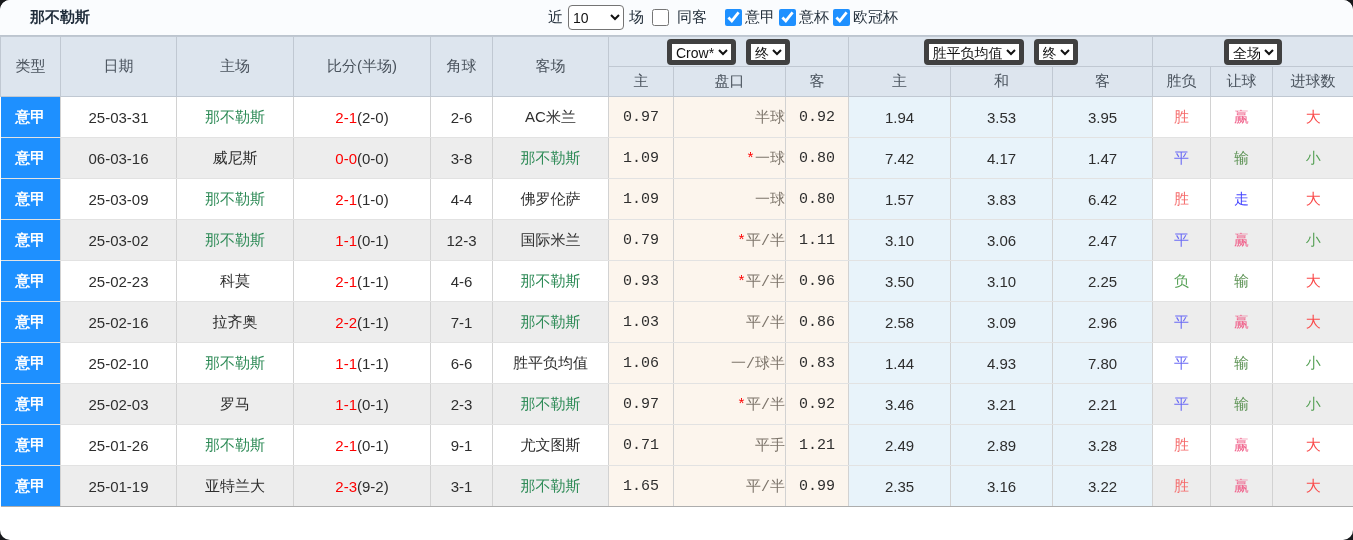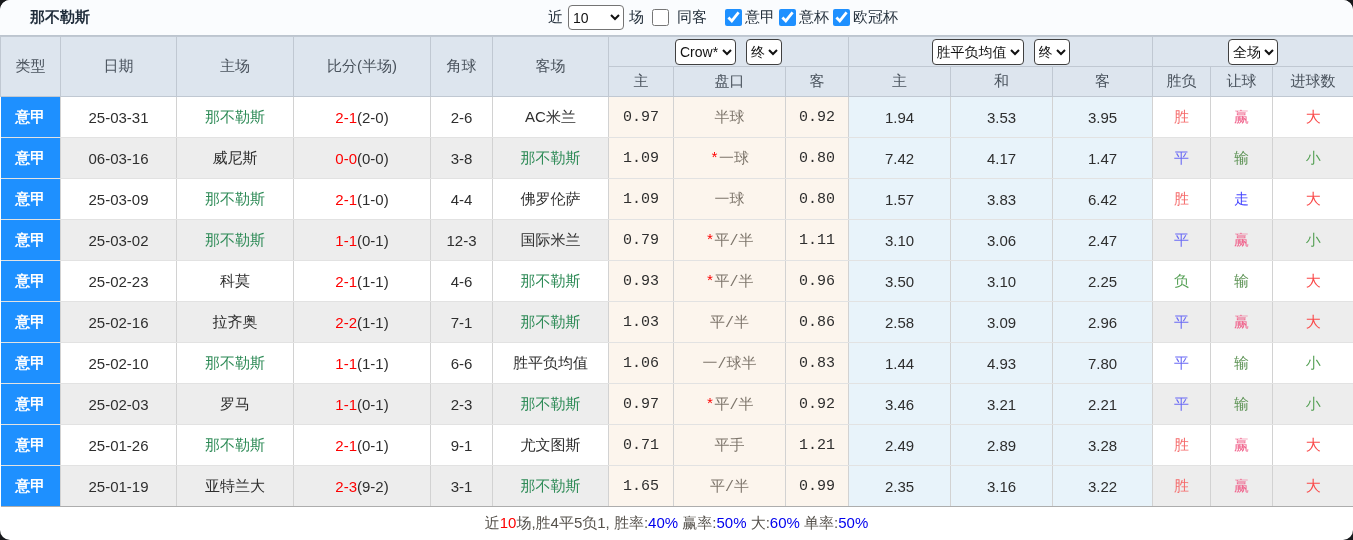--- a/index.html
+++ b/index.html
@@ -29,34 +29,34 @@
   
   table { width:1353px; table-layout:fixed; border-collapse:collapse; }
   thead th {
     background:#dde5ee; font-weight:normal; color:#49525c; font-size:15px;
     border:1px solid #c0c8d2; padding:0;
   }
   tr.h1 th { height:29px; }
   tr.h2 th { height:29px; }
   .selwrap { display:flex; justify-content:center; align-items:center; gap:10px; }
   select.hdr {
-    height:26px; font-size:14px; border:1px solid #404040; border-radius:4px; background:#fff; color:#111;
+    height:26px; font-size:14px; border:5px solid #404040; border-radius:4px; background:#fff; color:#111;
   }
   tbody td {
     height:40px; text-align:center; vertical-align:middle; font-size:15px; color:#2e2e2e;
     border-right:1px solid #d2d2d2; border-bottom:1px solid #e2e2e2; background:#fff; padding:0;
     overflow:hidden; white-space:nowrap;
   }
   tbody td:last-child { border-right:none; }
   tbody tr:last-child td { border-bottom:1px solid #adadad; }
   td.c-type { background:#1e90ff; color:#fff; font-weight:bold; }
   td.c-crow { background:#fcf5ed;font-family:Liberation Mono, monospace; }
   td.c-avg  { background:#e8f3fa; }
   tr.alt td.c-plain { background:#ededed; }
-  td.hcap { color:#7d756b; }
+  td.hcap { color:#7d756b;text-align:right; }
   
   .summary {
     height:33px; display:flex; justify-content:center; align-items:center;
     font-size:15px; color:#55514b;
   }
   .summary span { white-space:pre; }
 </style>
 </head>
 <body>
 
@@ -316,17 +316,14 @@
           <td class="c-avg">2.35</td>
           <td class="c-avg">3.16</td>
           <td class="c-avg">3.22</td>
           <td class="c-plain" style="color: rgb(245, 107, 107);">胜</td>
           <td class="c-plain" style="color: rgb(240, 96, 138);">赢</td>
           <td class="c-plain" style="color: rgb(250, 75, 75);">大</td>
         </tr>
       </tbody>
   </table>
 
-  <div class="summary">
-    <span><span>近</span><span style="color: rgb(254, 0, 0);">10</span><span>场,胜4平5负1, 胜率:</span><span style="color: rgb(0, 0, 238);">40%</span><span> 赢率:</span><span style="color: rgb(0, 0, 238);">50%</span><span> 大:</span><span style="color: rgb(0, 0, 238);">60%</span><span> 单率:</span><span style="color: rgb(0, 0, 238);">50%</span></span>
-  </div>
 
 </div>
 
 </body></html>

